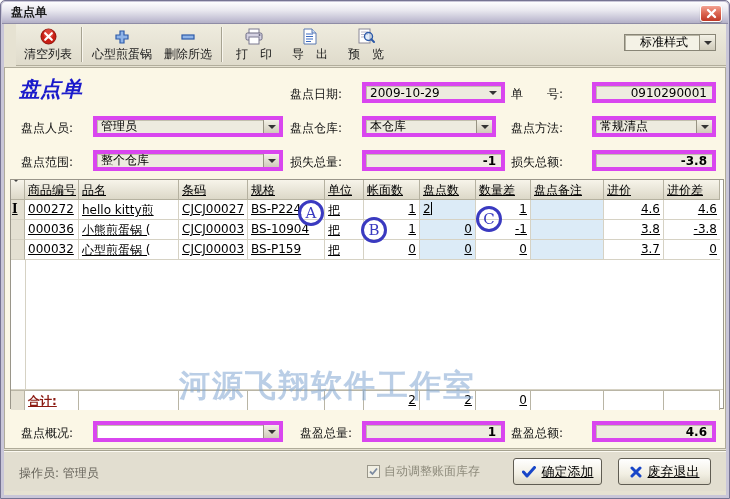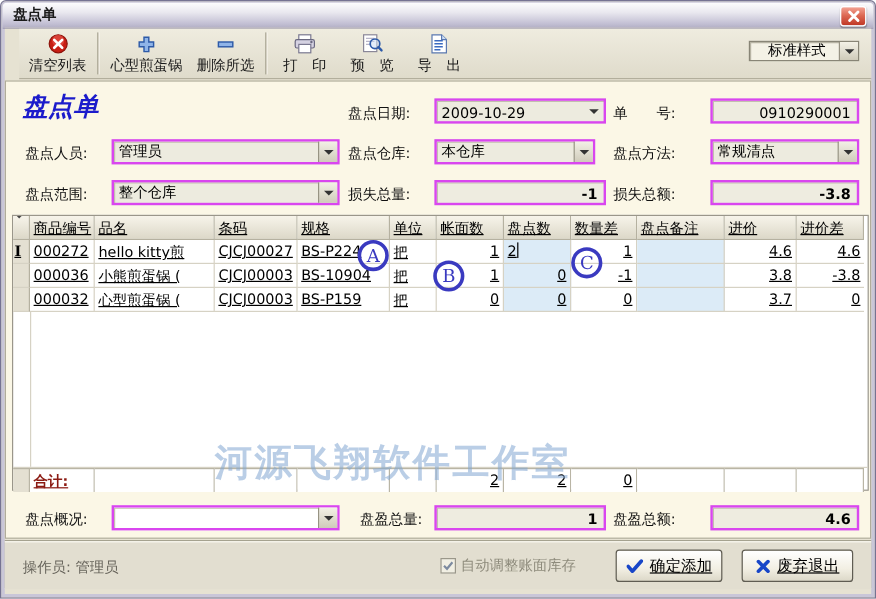--- a/index.html
+++ b/index.html
@@ -58,23 +58,23 @@
     background:#fbf7e6; border:1px solid #b0ac9a;
   }
   .form-title {
     position:absolute; left:14px; top:7px;
     font-family:"DejaVu Serif","Liberation Serif",serif;
     font-style:italic; font-weight:bold; font-size:21px; color:#1b1bcb;
   }
   .f-label { position:absolute; font-size:12px; color:#111; white-space:nowrap; }
   .combo, .ro-field {
     position:absolute; height:21px; font-size:12px;
-    background:#edebdf; border:2px solid #d946ef;
+    background:#edebdf; border:4px solid #d946ef;
     box-shadow:inset 1px 1px 0 #c2bfae;
-    display:flex; align-items:flex-end;gap:13px;
+    display:flex; align-items:center;gap:13px;
   }
   .combo .c-text { flex:1; padding-left:4px; white-space:nowrap; overflow:hidden; }
   .ro-field { background:#eeece0; justify-content:flex-end; }
   .ro-field .v { padding-right:5px; font-weight:bold; }
   .ro-field .v.normal { font-weight:normal; }
   
   .grid { position:absolute; left:5px; top:111px; width:714px; height:230px; background:#fff; border:1px solid #9a968a; }
   .g-row { display:flex; height:20px; }
   .g-cell {
     font-size:12px; padding:2px 3px 0 3px; white-space:nowrap; overflow:hidden;
@@ -182,38 +182,38 @@
           <rect x="5" y="1" width="10" height="5" fill="#fff" stroke="#7a7890"></rect>
           <rect x="2" y="5" width="16" height="7" rx="1.5" fill="#d5d2e2" stroke="#6a6880"></rect>
           <rect x="5" y="9" width="10" height="7" fill="#fff" stroke="#7a7890"></rect>
           <circle cx="15.5" cy="7" r="1" fill="#6a6880"></circle>
         </svg>
       </span>
       <span class="tb-label">打　印</span>
     </div>
     <div class="tb-btn">
       <span class="tb-icon">
+        <svg width="14" height="17" viewBox="0 0 14 17">
+          <path d="M1 1 H9 L13 5 V16 H1 Z" fill="#fff" stroke="#5a78b0"></path>
+          <path d="M9 1 L9 5 L13 5" fill="#cfe0f5" stroke="#5a78b0"></path>
+          <path d="M3 6 H10 M3 8.5 H10 M3 11 H10 M3 13.5 H8" stroke="#3a6ac0" stroke-width="1.2"></path>
+        </svg>
+      </span>
+      <span class="tb-label">导　出</span>
+    </div>
+    <div class="tb-btn">
+      <span class="tb-icon">
         <svg width="18" height="17" viewBox="0 0 18 17">
           <rect x="2" y="1" width="11" height="14" fill="#fff" stroke="#8a8798"></rect>
           <path d="M4 4 H11 M4 6.5 H11 M4 9 H8" stroke="#b8b5c8" stroke-width="1"></path>
           <circle cx="11.5" cy="8.5" r="4" fill="rgba(200,220,245,.5)" stroke="#2d5aa8" stroke-width="1.4"></circle>
           <path d="M14.3 11.3 L17 14" stroke="#2d5aa8" stroke-width="2" stroke-linecap="round"></path>
         </svg>
       </span>
       <span class="tb-label">预　览</span>
-    </div>
-    <div class="tb-btn">
-      <span class="tb-icon">
-        <svg width="14" height="17" viewBox="0 0 14 17">
-          <path d="M1 1 H9 L13 5 V16 H1 Z" fill="#fff" stroke="#5a78b0"></path>
-          <path d="M9 1 L9 5 L13 5" fill="#cfe0f5" stroke="#5a78b0"></path>
-          <path d="M3 6 H10 M3 8.5 H10 M3 11 H10 M3 13.5 H8" stroke="#3a6ac0" stroke-width="1.2"></path>
-        </svg>
-      </span>
-      <span class="tb-label">导　出</span>
     </div>
     <div class="style-combo">
       <span class="sc-text">标准样式</span>
       <span class="combo-arrow-btn">
           <span class="arrow-down"></span>
         </span>
     </div>
   </div>
 
   <div class="form-area">

